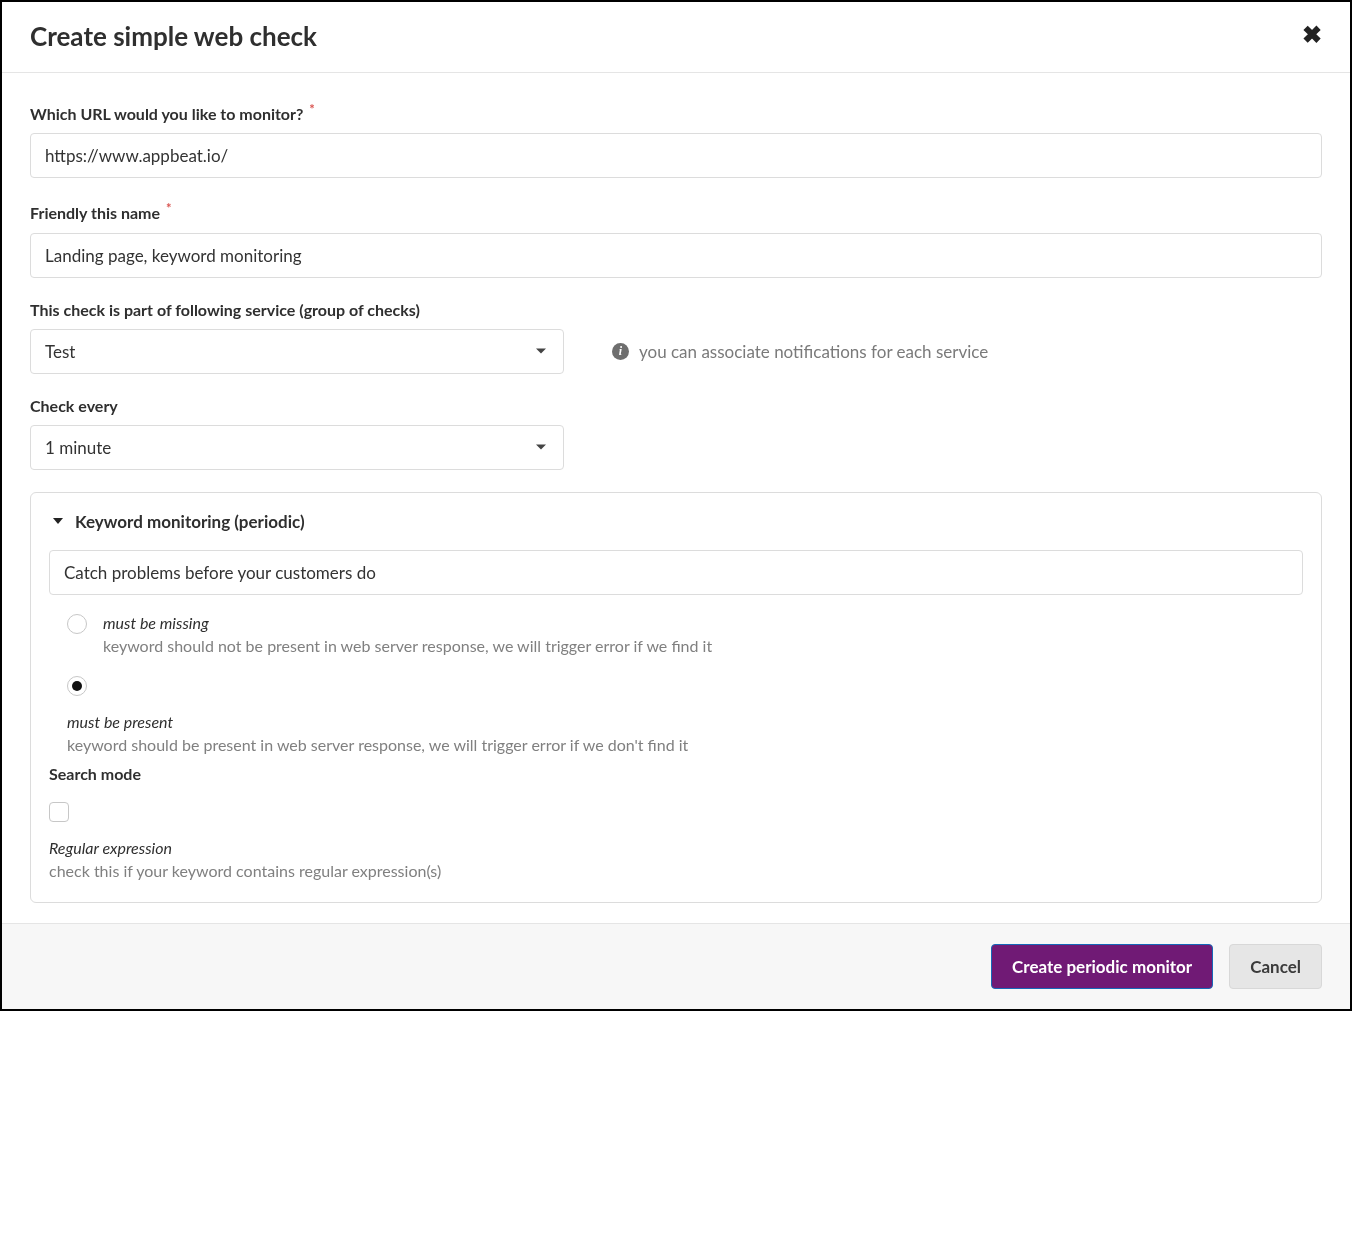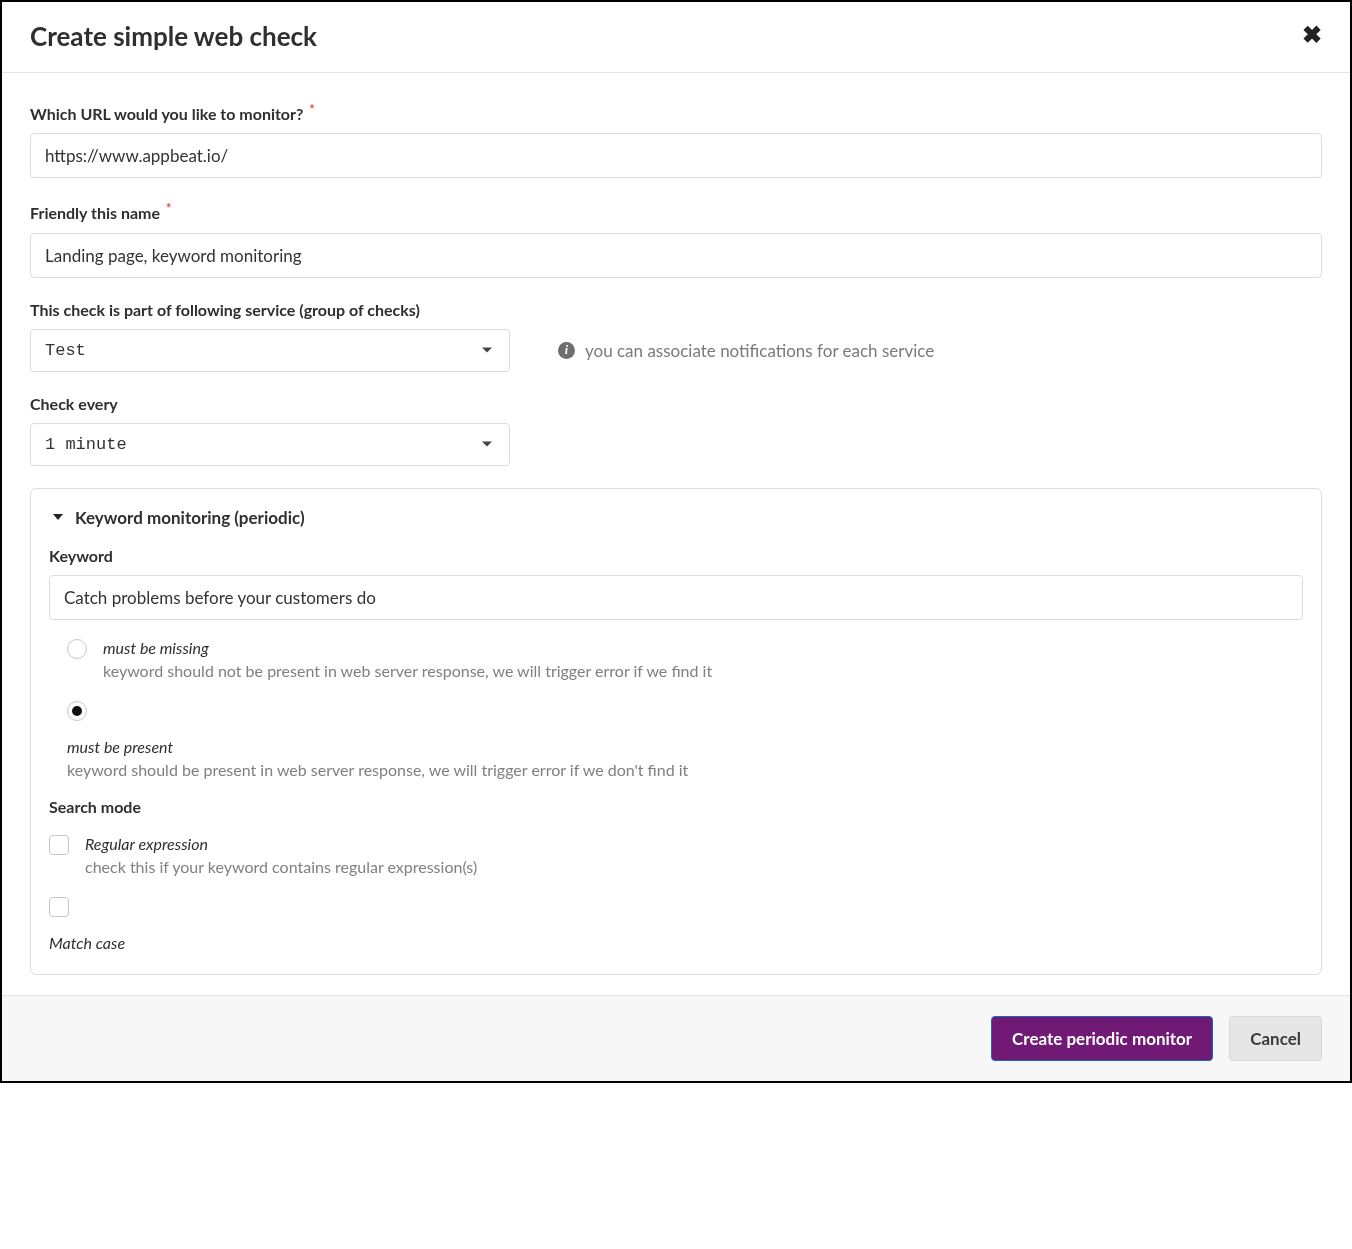--- a/index.html
+++ b/index.html
@@ -61,23 +61,22 @@
       border-radius: 4px;
       color: #333;
       font-family: inherit;
     }
     .row-split {
       display: flex;
       align-items: center;
       gap: 48px;
     }
     .select-wrap {
-      width: 480px;
+      width: 534px;
       position: relative;
-      font-family: Liberation Mono, monospace;
     }
     .form-select {
       width: 100%;
       padding: 11px 14px;
       font-size: 17px;
       border: 1px solid #dcdcdc;
       border-radius: 4px;
       color: #333;
       background: #fff;
       font-family: inherit;
@@ -181,21 +180,21 @@
       font-style: italic;
     }
     .radio-desc, .check-desc {
       font-size: 16px;
       color: #808080;
       margin-top: 4px;
     }
     .section-label {
       font-size: 16px;
       font-weight: 700;
-      margin-top: 18px;
+      margin-top: 10px;
       margin-bottom: 14px;
     }
     .checkbox {
       width: 20px; height: 20px;
       border: 1px solid #c7c7c7;
       border-radius: 4px;
       background: #fff;
       flex-shrink: 0;
       margin-top: 1px;
       cursor: pointer;
@@ -282,21 +281,20 @@
         <span class="caret"></span>
       </div>
     </div>
 
     <div class="panel">
       <div class="panel-header">
         <span class="panel-caret"></span>
         <span class="panel-title">Keyword monitoring (periodic)</span>
       </div>
 
-      <label class="panel-label">Keyword</label>
       <input type="text" class="form-input" value="Catch problems before your customers do" style="">
 
       <div class="radio-group">
         <div class="radio-item">
           <span class="radio"></span>
           <div class="radio-content">
             <div class="radio-label">must be missing</div>
             <div class="radio-desc">keyword should not be present in web server response, we will trigger error if we find it</div>
           </div>
         </div>
@@ -312,26 +310,20 @@
       <div class="section-label">Search mode</div>
 
       <div class="check-group">
         <div class="check-item">
           <span class="checkbox"></span>
           <div class="check-content">
             <div class="check-label">Regular expression</div>
             <div class="check-desc">check this if your keyword contains regular expression(s)</div>
           </div>
         </div>
-        <div class="check-item">
-          <span class="checkbox"></span>
-          <div class="check-content">
-            <div class="check-label">Match case</div>
-          </div>
-        </div>
       </div>
     </div>
 
   </div>
 
   <div class="modal-footer">
     <button class="btn btn-primary">Create periodic monitor</button>
     <button class="btn btn-default">Cancel</button>
   </div>
 

